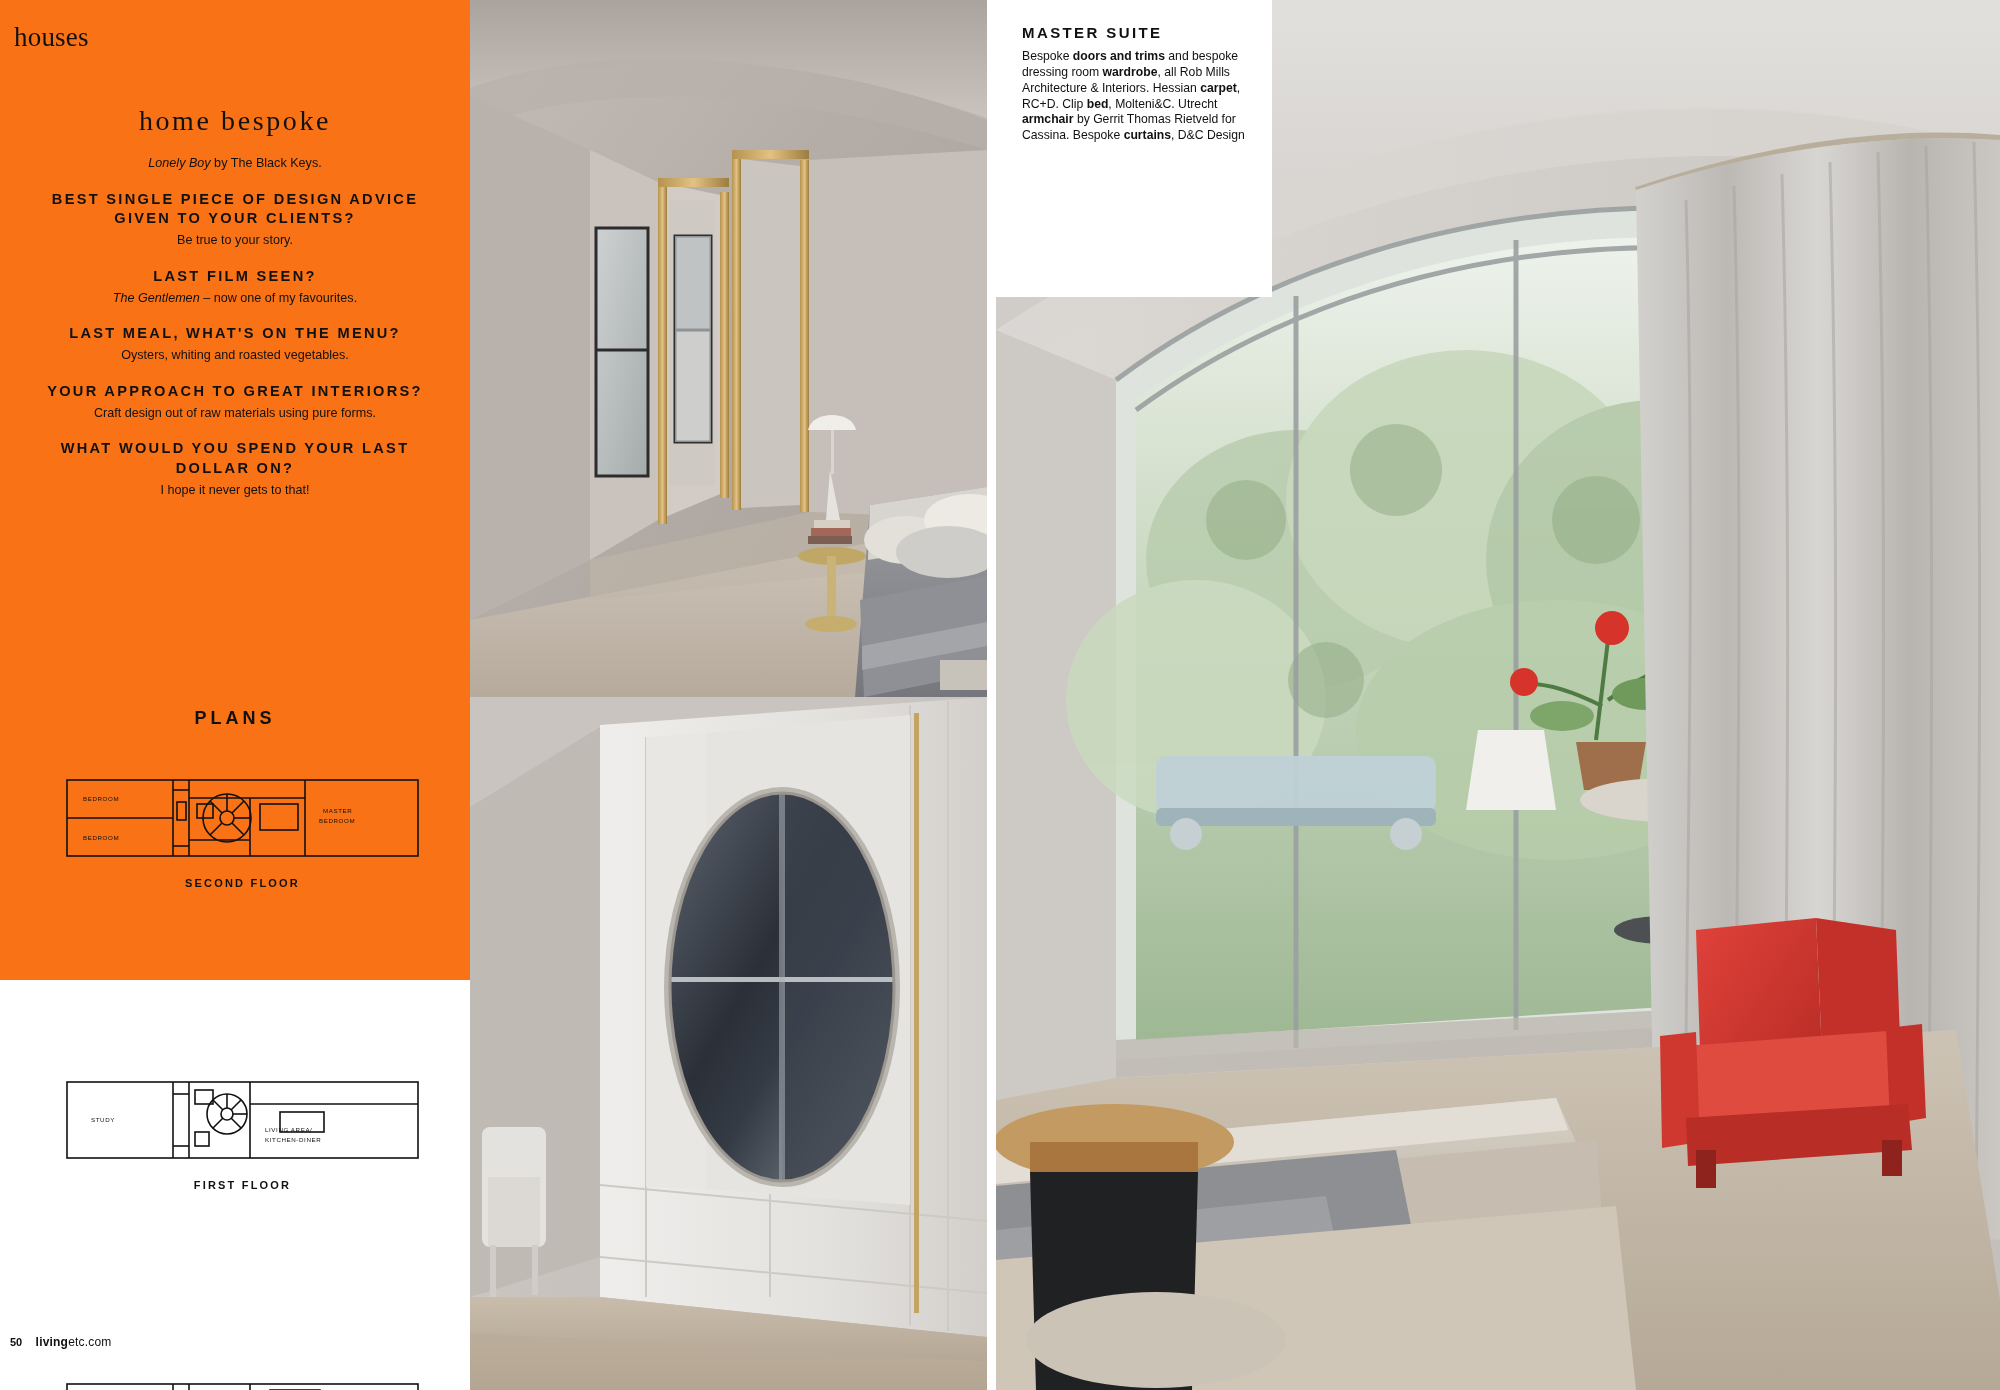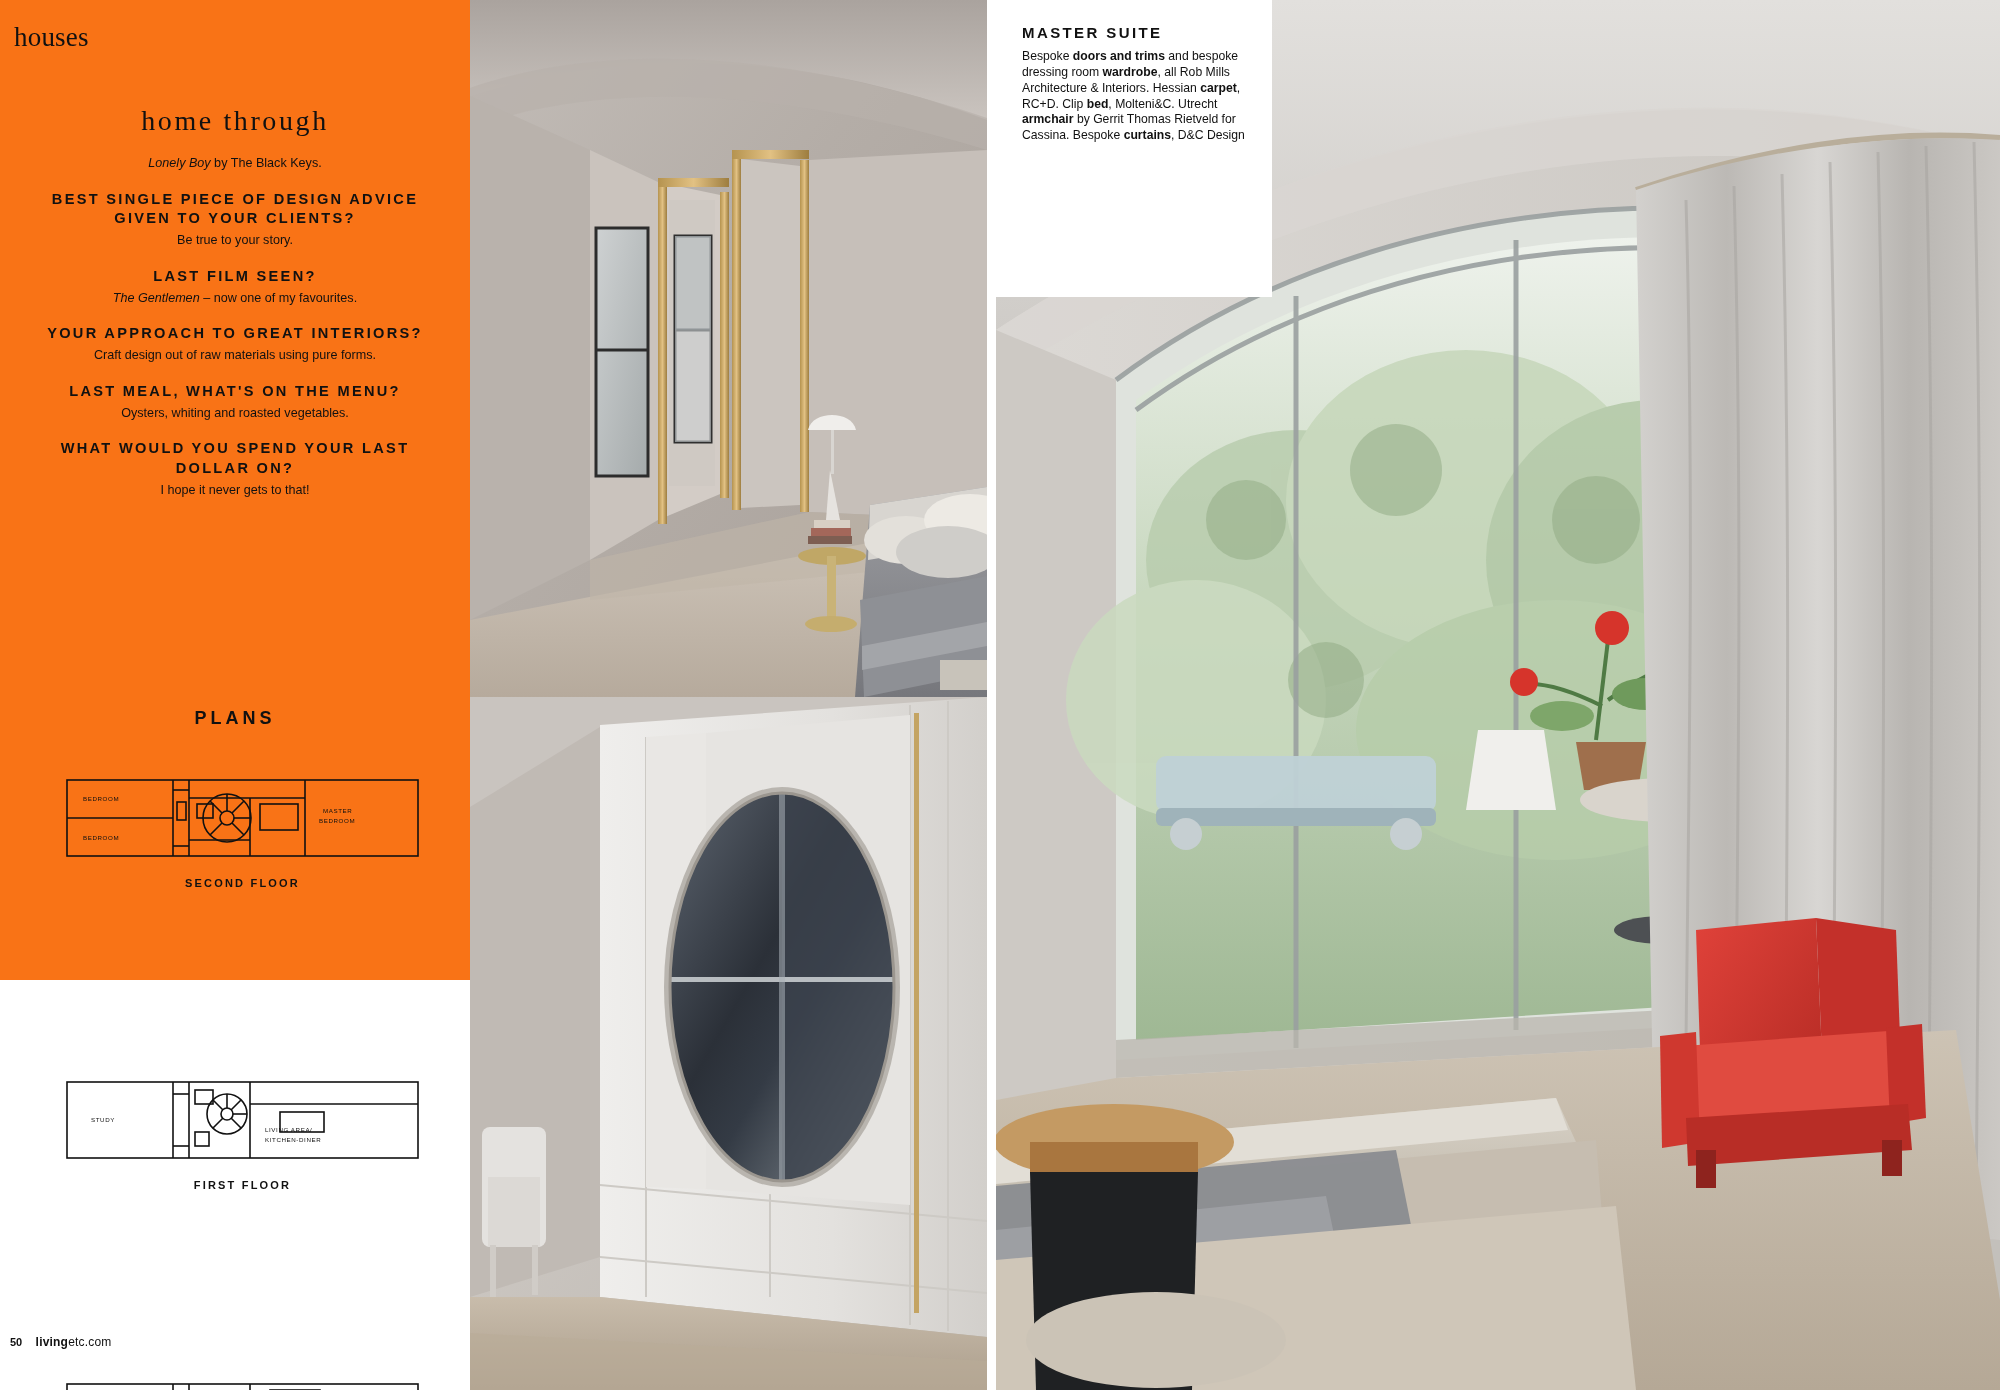--- a/index.html
+++ b/index.html
@@ -181,41 +181,41 @@
 </style>
 </head>
 <body>
 
 <div class="page">
 
   <div class="left-col">
 
     <div class="kicker">houses</div>
 
-    <div class="home-truths-title">home through</div>
+    <div class="home-truths-title">home bespoke</div>
 
     <div class="qa-block">
       <div class="qa-item">
         <div class="qa-a"><em>Lonely Boy</em><span> by The Black Keys.</span></div>
       </div>
       <div class="qa-item">
         <div class="qa-q">BEST SINGLE PIECE OF DESIGN ADVICE GIVEN TO YOUR CLIENTS?</div>
         <div class="qa-a"><em></em><span>Be true to your story.</span></div>
       </div>
       <div class="qa-item">
         <div class="qa-q">LAST FILM SEEN?</div>
         <div class="qa-a"><em>The Gentlemen</em><span> – now one of my favourites.</span></div>
       </div>
       <div class="qa-item">
+        <div class="qa-q">LAST MEAL, WHAT'S ON THE MENU?</div>
+        <div class="qa-a"><em></em><span>Oysters, whiting and roasted vegetables.</span></div>
+      </div>
+      <div class="qa-item">
         <div class="qa-q">YOUR APPROACH TO GREAT INTERIORS?</div>
         <div class="qa-a"><em></em><span>Craft design out of raw materials using pure forms.</span></div>
-      </div>
-      <div class="qa-item">
-        <div class="qa-q">LAST MEAL, WHAT'S ON THE MENU?</div>
-        <div class="qa-a"><em></em><span>Oysters, whiting and roasted vegetables.</span></div>
       </div>
       <div class="qa-item">
         <div class="qa-q">WHAT WOULD YOU SPEND YOUR LAST DOLLAR ON?</div>
         <div class="qa-a"><em></em><span>I hope it never gets to that!</span></div>
       </div>
     </div>
 
     <div class="plans-title">PLANS</div>
 
     <div class="plan" id="plan1">

